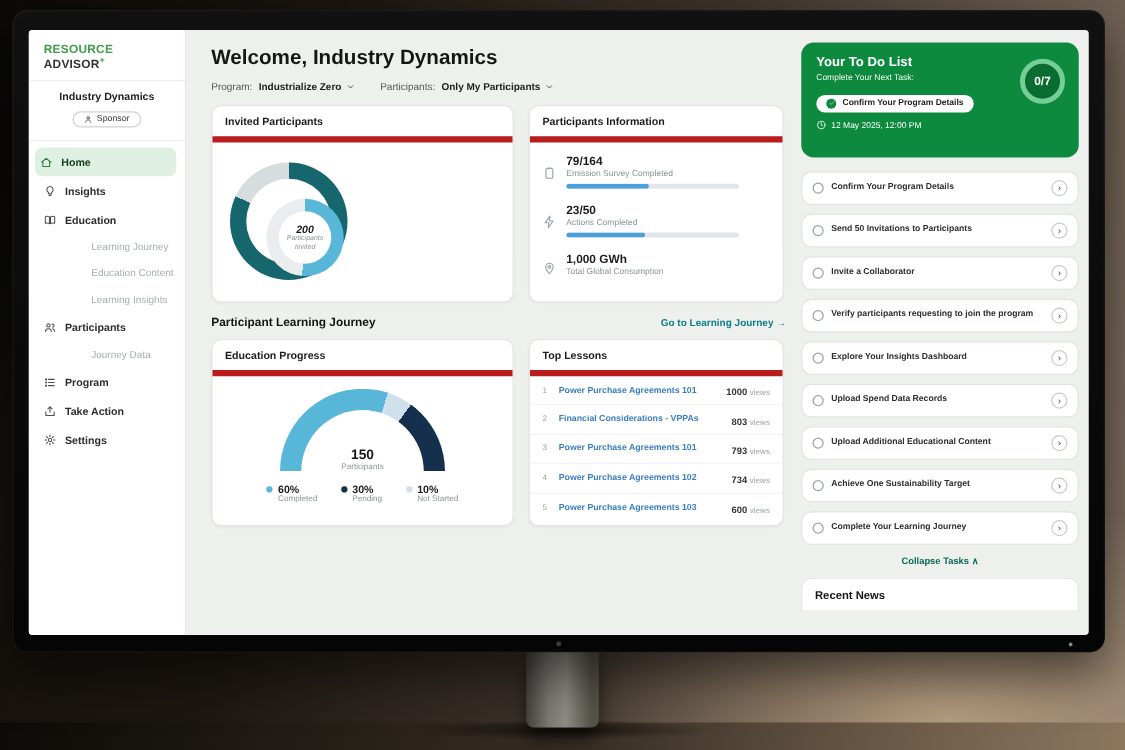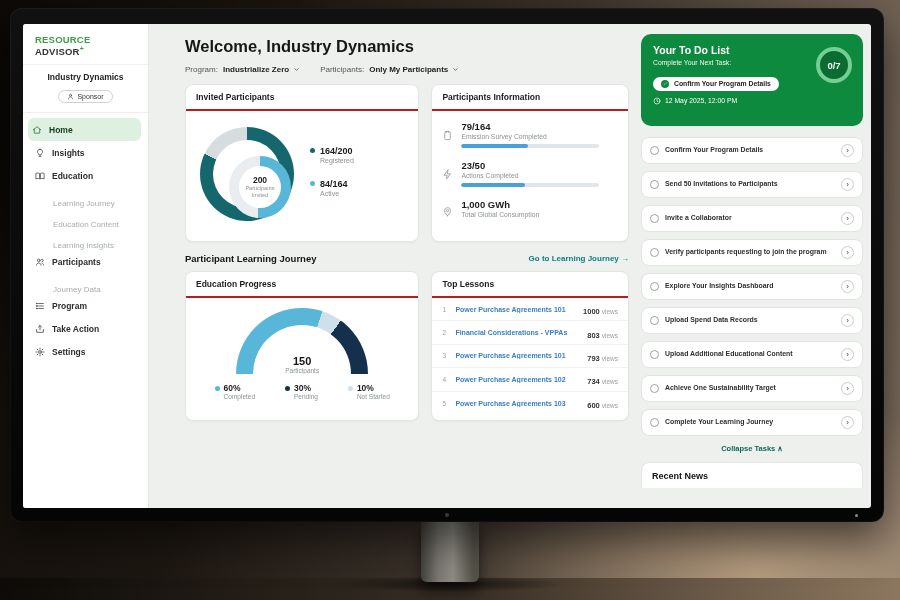--- a/index.html
+++ b/index.html
@@ -36,36 +36,36 @@
   .acct-name { font-size:8.5px; font-weight:bold; color:#222; margin-bottom:4px; }
   .badge { display:inline-flex; align-items:center; gap:3px; border:1px solid #cdd3cf; border-radius:9px;
     padding:2px 8px; font-size:7px; color:#333; background:#fff; }
   .badge svg { width:7px; height:7px; stroke:#444; }
   .nav { padding:5px 0; }
   .nav-item { display:flex; align-items:center; gap:7px; height:23px; padding:0 8px 0 12px;
     font-size:8.5px; font-weight:bold; color:#2d2d2d; cursor:pointer; }
   .nav-item svg { width:10px; height:10px; flex:none; color:#4a4f4c; }
   .nav-item.active { background:#def0e1; border-radius:6px; margin:0 7px 0 5px; padding-left:4px; color:#143c1f; }
   .nav-item.active svg { color:#2f7d3a; }
-  .nav-sub { height:21px; display:flex; align-items:flex-end; padding-left:30px;
-    font-size:8px; color:#a6aeab; cursor:pointer; }
-
-  
-  .main { position:absolute; left:126px; top:0; width:490px; height:100%; padding:13px 10px 0 36px; }
+  .nav-sub { height:21px; display:flex; align-items:center; padding-left:30px;
+    font-size:8px; color:#a6aeab; cursor:pointer;margin-left:20px; }
+
+  
+  .main { position:absolute; left:126px; top:0; width:490px; height:100%; padding:13px 10px 0 20px; }
   .welcome { font-size:16.5px; font-weight:bold; color:#161616; margin-bottom:9px; }
   .filters { display:flex; gap:20px; align-items:center; margin-bottom:10px; }
   .filter { display:flex; gap:5px; align-items:center; font-size:8px; color:#555; }
   .filter .val { display:flex; gap:4px; align-items:center; font-weight:bold; color:#1d1d1d; cursor:pointer; }
   .filter svg { width:7px; height:7px; stroke:#333; }
   .sec-row { display:flex; justify-content:space-between; align-items:center; margin:4px 0 7px; }
   .sec-title { font-size:9.5px; font-weight:bold; color:#141414; }
   .sec-link { font-size:8px; font-weight:bold; color:#0c7d85; cursor:pointer; }
   .cards { display:flex; gap:12px; }
   .card { background:#fff; border:1px solid #e3e6e3; border-radius:8px; box-shadow:0 1px 2px rgba(0,0,0,.04); }
-  .card-h { padding:7px 10px; font-size:8.5px; font-weight:bold; color:#1c1c1c; border-bottom:2px solid #b91c1c; }
+  .card-h { padding:7px 10px; font-size:8.5px; font-weight:bold; color:#1c1c1c; border-bottom:5px solid #b91c1c; }
   .card-b { padding:10px; }
 
   .card-invited { width:242px; height:158px; }
   .card-info { width:204px; height:158px; }
   .card-edu { width:242px; height:150px; }
   .card-lessons { width:204px; height:150px; }
 
   
   .donut-wrap { display:flex; align-items:center; }
   .donut { position:relative; width:94px; height:94px; margin:6px 0 0 4px; }
@@ -89,21 +89,21 @@
   .bar { width:138px; height:4px; background:#e0e6ea; border-radius:2px; overflow:hidden; }
   .bar-fill { height:100%; background:#4aa0d9; border-radius:2px; }
 
   
   .gauge-wrap { width:132px; height:66px; margin:6px auto 0; position:relative; overflow:hidden; }
   .gauge-arc { position:absolute; left:0; top:0; width:132px; height:132px; border-radius:50%; }
   .gauge-hole { position:absolute; left:17px; top:17px; width:98px; height:98px; border-radius:50%; background:#fff; }
   .gauge-center { position:absolute; left:0; bottom:0; width:100%; text-align:center; }
   .gauge-center .v { font-size:11px; font-weight:bold; color:#161616; }
   .gauge-center .l { font-size:6.5px; color:#8b9294; }
-  .gauge-legend { display:flex; justify-content:center; gap:30px; margin-top:9px; }
+  .gauge-legend { display:flex; justify-content:center; gap:19px; margin-top:9px; }
   .gl .top { display:flex; align-items:center; gap:4px; font-size:8.5px; font-weight:bold; color:#1c1c1c; }
   .gl .sub { font-size:6.5px; color:#8b9294; margin-left:9px; }
 
   
   .lesson { display:flex; align-items:center; gap:7px; padding:0 10px; height:23.4px; border-bottom:1px solid #f1f2f1; }
   .lesson:last-child { border-bottom:none; }
   .lesson .rank { font-size:6.5px; color:#9aa19e; width:6px; }
   .lesson .title { flex:1; font-size:7px; font-weight:bold; color:#3a7ec2; cursor:pointer; white-space:nowrap; overflow:hidden; }
   .lesson .views-v { font-size:7.5px; font-weight:bold; color:#333; }
   .lesson .views-u { font-size:6.5px; color:#9aa19e; margin-left:2px; }
@@ -254,45 +254,29 @@
           </div>
         </div>
 
 
         <div class="cards">
 
           <div class="card card-invited">
             <div class="card-h">Invited Participants</div>
             <div class="card-b donut-wrap">
               <div class="donut">
-                <div class="ring-o" style="background: conic-gradient(rgb(22, 102, 109) 0deg, rgb(22, 102, 109) 82%, rgb(215, 220, 223) 82%, rgb(215, 220, 223) 100%);">
+                <div class="ring-o" style="background: conic-gradient(rgb(22, 102, 109) 0deg, rgb(22, 102, 109) 82%, rgb(215, 220, 223) 82%, rgb(215, 220, 223) 100%); font-style: italic;">
                   <div class="hole1">
                     <div class="ring-i" style="background: conic-gradient(rgb(88, 183, 216) 0deg, rgb(88, 183, 216) 51.2195%, rgb(233, 237, 239) 51.2195%, rgb(233, 237, 239) 100%);">
                       <div class="hole2">
                         <div class="v">200</div>
                         <div class="l">Participants Invited</div>
                       </div>
                     </div>
                   </div>
-                </div>
-              </div>
-              <div class="legend-v">
-                <div class="leg-item">
-                  <div class="top">
-                      <span class="dot" style="background: rgb(22, 102, 109);"></span>
-                      <span>164/200</span>
-                    </div>
-                  <div class="sub">Registered</div>
-                </div>
-                <div class="leg-item">
-                  <div class="top">
-                      <span class="dot" style="background: rgb(88, 183, 216);"></span>
-                      <span>84/164</span>
-                    </div>
-                  <div class="sub">Active</div>
                 </div>
               </div>
             </div>
           </div>
 
           <div class="card card-info">
             <div class="card-h">Participants Information</div>
             <div class="card-b">
               <div class="info-row">
                 <svg class="ic" viewBox="0 0 24 24">

